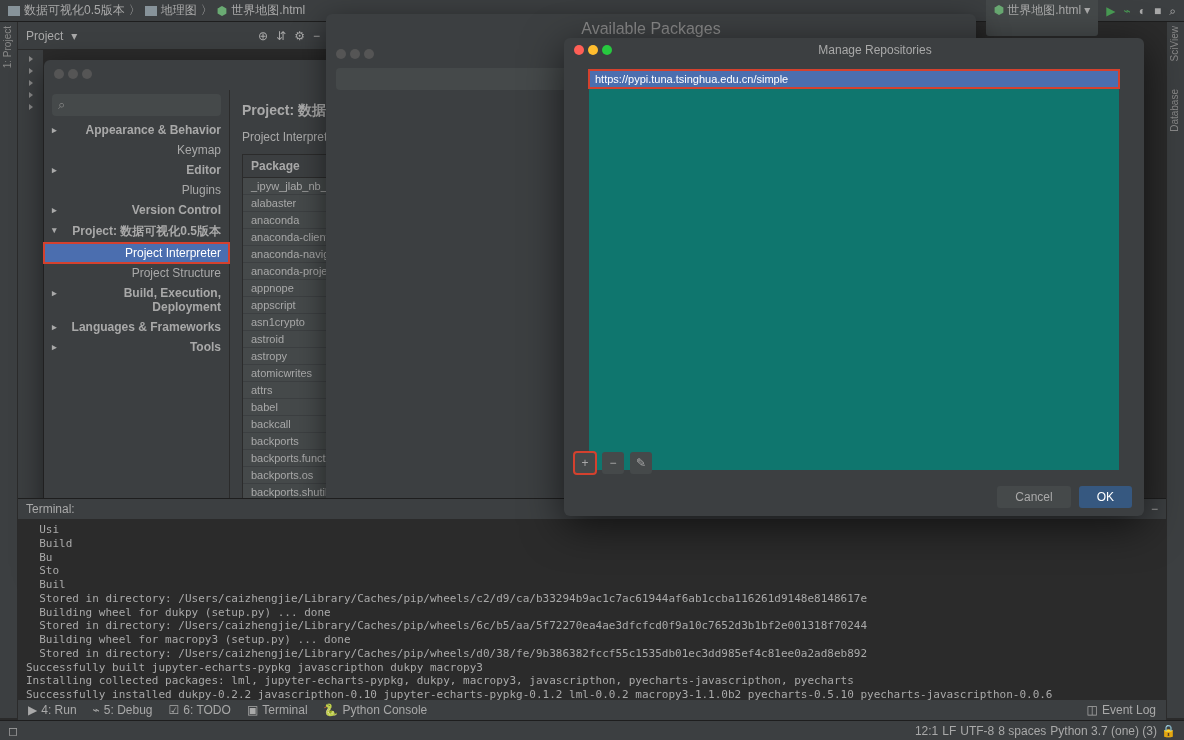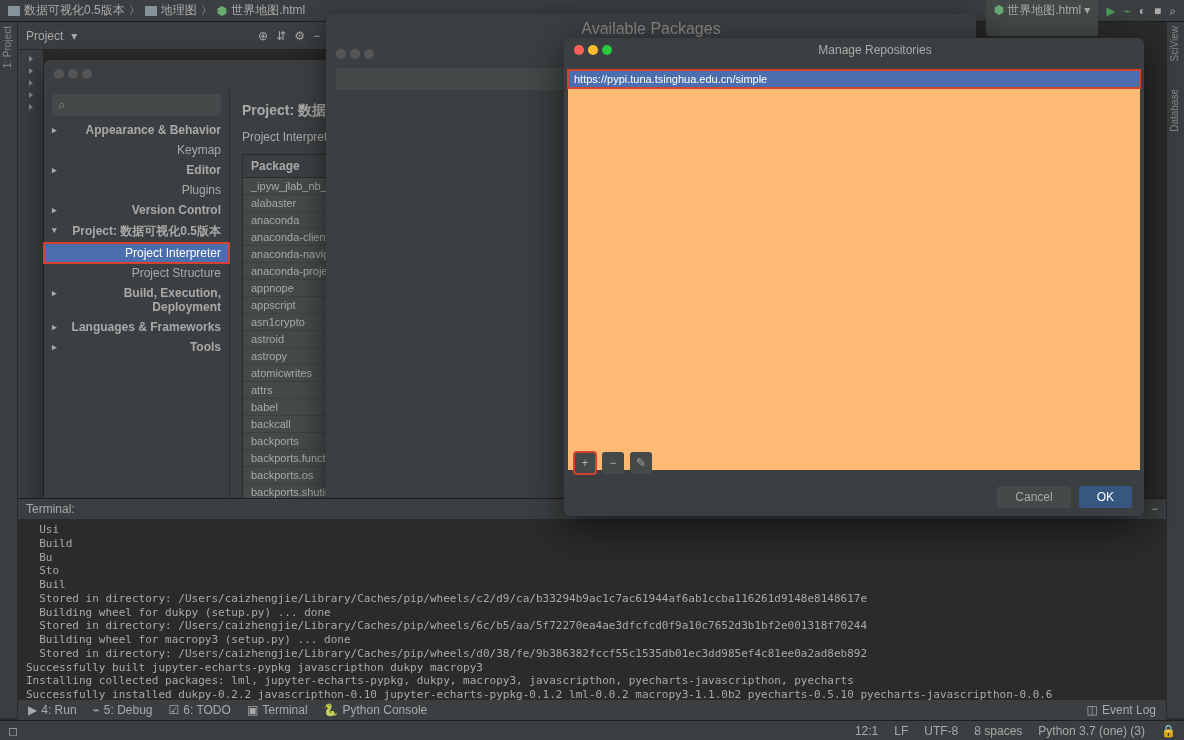--- a/index.html
+++ b/index.html
@@ -43,30 +43,30 @@
 .btn.primary { background:#365880; color:#fff; }
 .avail-modal { position:absolute; left:326px; top:14px; width:650px; height:530px; background:#3c3f41; box-shadow:0 8px 30px rgba(0,0,0,0.5); border-radius:6px; }
 .avail-title { text-align:center; padding:6px; font-size:16px; color:#888; }
 .avail-search { margin:2px 10px; height:22px; background:#45494a; border-radius:4px; }
 .avail-body { height:440px; display:flex; align-items:center; justify-content:center; color:#777; }
 .avail-footer { display:flex; gap:8px; padding:6px 10px; border-top:1px solid #2b2b2b; }
 .manage-modal { position:absolute; left:564px; top:38px; width:580px; height:478px; background:#3c3f41; box-shadow:0 10px 40px rgba(0,0,0,0.6); border-radius:6px; z-index:10; }
 .manage-header { padding:5px 10px; display:flex; align-items:center; }
 .traffic.r { background:#ff5f56; } .traffic.y { background:#ffbd2e; } .traffic.g { background:#27c93f; }
 .manage-title { flex:1; text-align:center; font-size:12px; }
-.repo-list { margin:8px 4px; height:400px; background:#fdba74; }
+.repo-list { margin:8px 25px; height:400px; background:#0f766e; }
 .repo-item { padding:3px 6px; background:#4b6eaf; color:#fff; font-size:11px; }
 .manage-btns { position:absolute; left:10px; bottom:42px; display:flex; gap:6px; }
 .manage-footer { position:absolute; bottom:8px; right:12px; display:flex; gap:8px; }
 .terminal { position:absolute; left:18px; right:18px; bottom:22px; height:220px; background:#2b2b2b; border-top:1px solid #1e1e1e;margin-top:10px; }
 .term-header { height:20px; background:#3c3f41; display:flex; align-items:center; padding:0 8px; }
 .term-body { padding:4px 8px; font-family:Menlo,monospace; font-size:11px; color:#a9a9a9; line-height:1.25; white-space:pre; overflow:hidden; }
 .tool-tabs { position:absolute; bottom:0; left:0; right:0; height:22px; background:#3c3f41; display:flex; align-items:center; padding:0 10px; gap:16px; }
 .footer-bar { position:absolute; bottom:0; left:0; right:0; height:20px; background:#3c3f41; border-top:1px solid #1e1e1e; display:flex; align-items:center; padding:0 8px; }
-.footer-right { margin-left:auto; display:flex; gap:16px; }
+.footer-right { margin-left:auto; display:flex; gap:4px; }
 .tool-tab { display:flex; align-items:center; gap:4px; cursor:pointer; }
 </style>
 </head>
 <body>
 
 <div class="top-menu">
   <div class="breadcrumb">
     <span class="folder-ico"></span>
     <span>数据可视化0.5版本</span>
     <span>〉</span>

